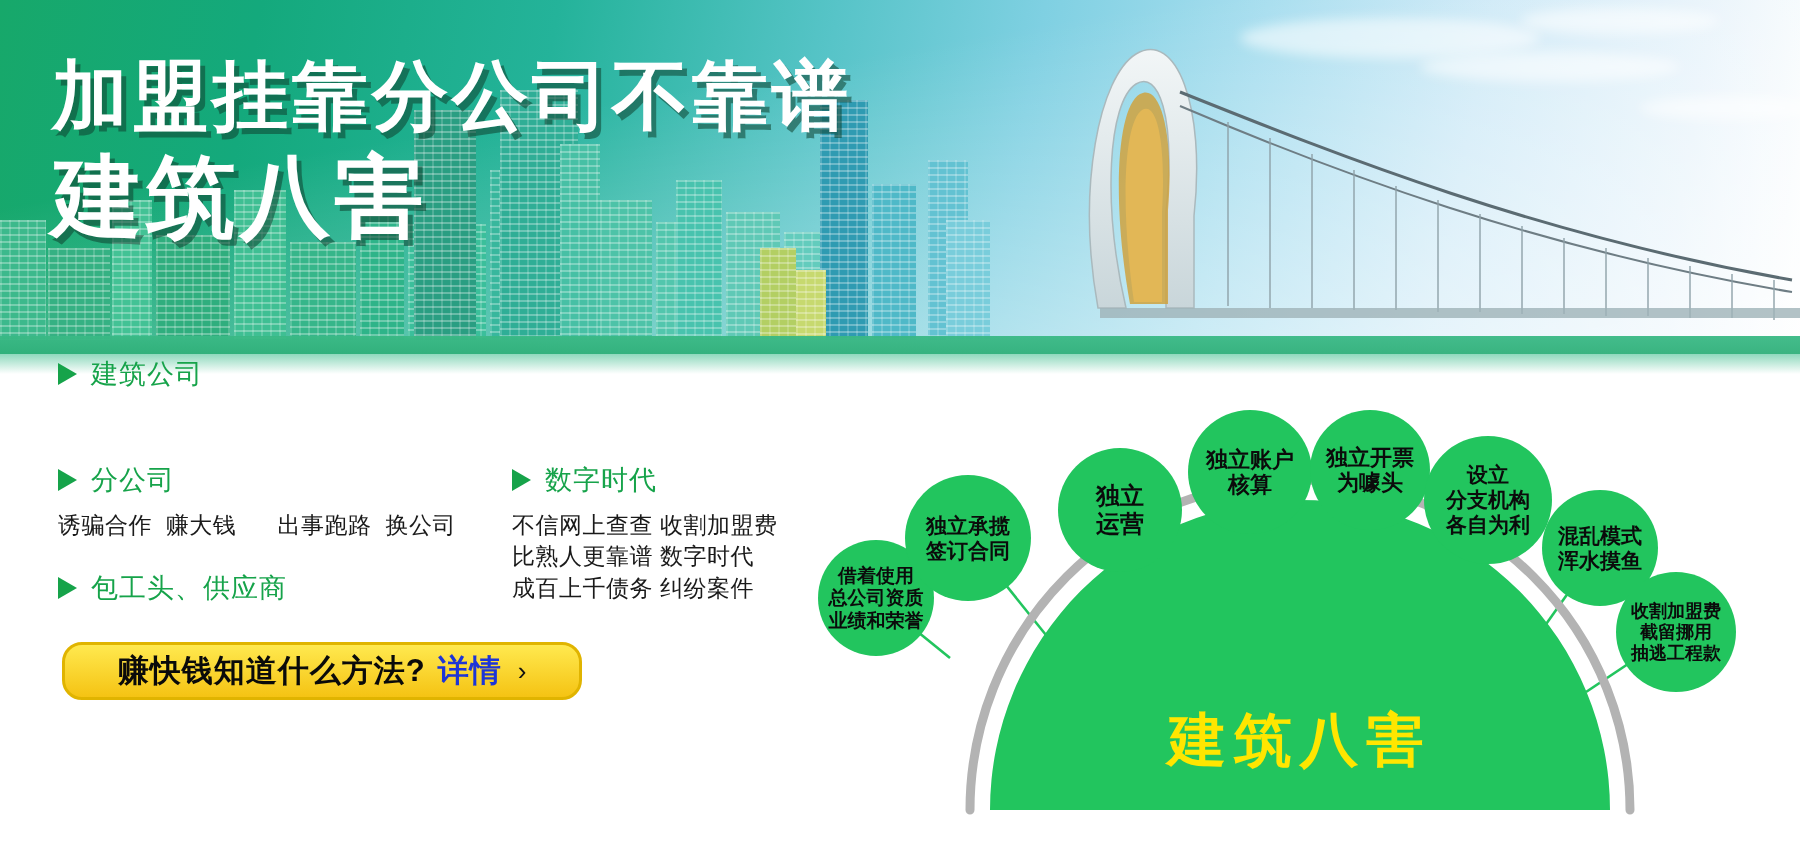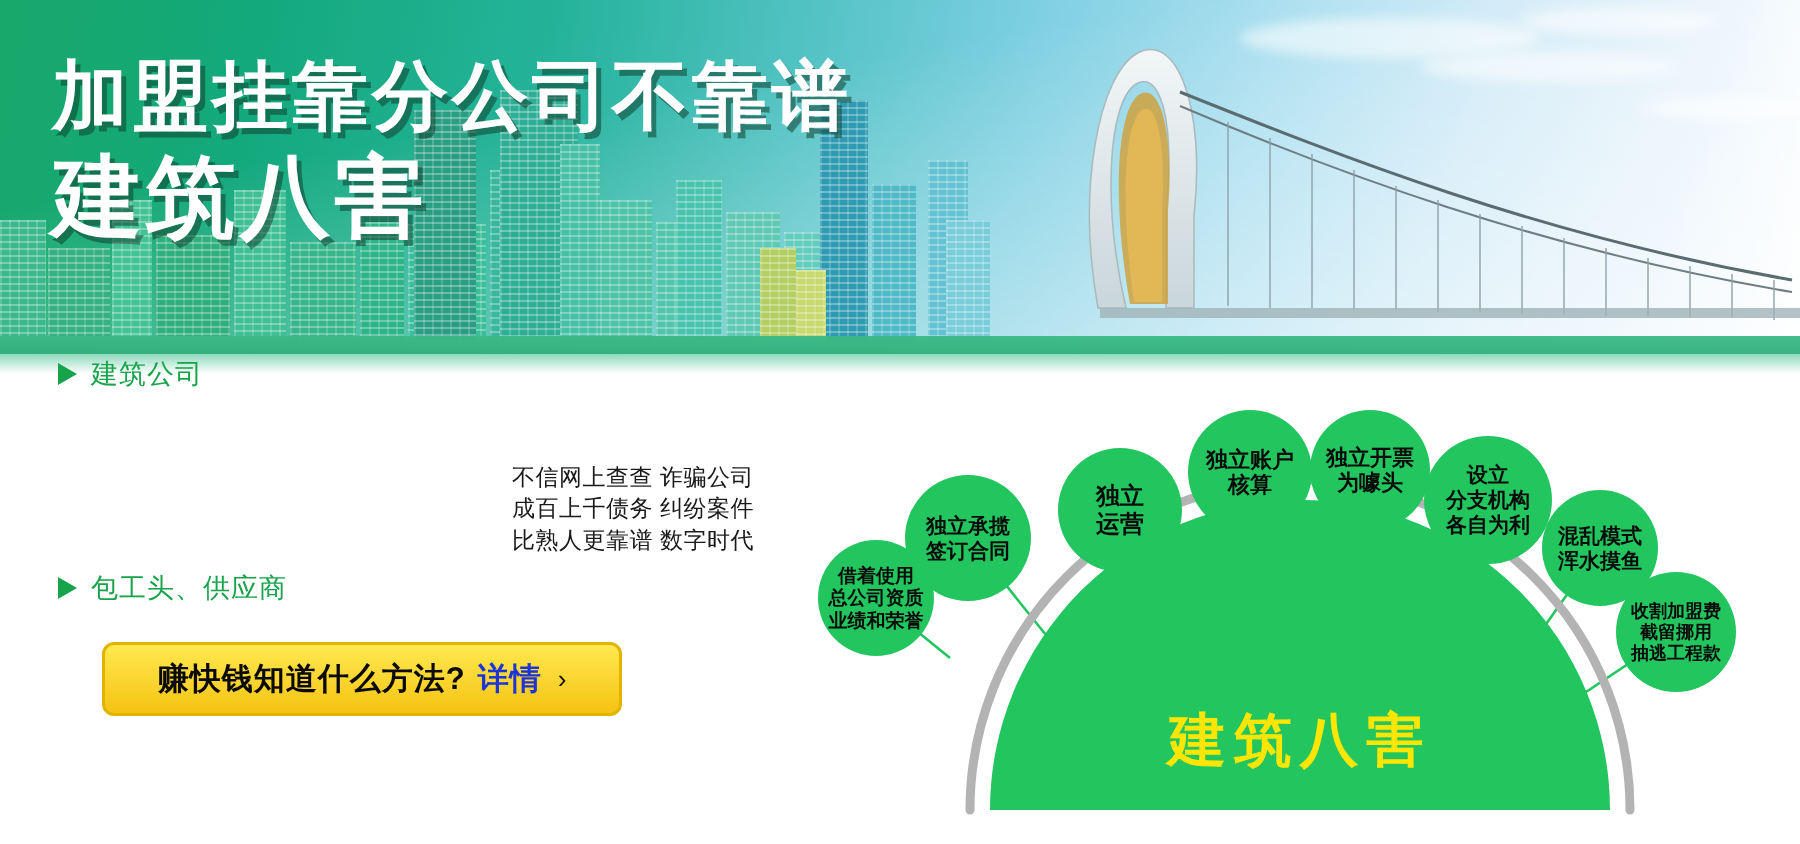--- a/index.html
+++ b/index.html
@@ -49,24 +49,24 @@
   .sec-title { color:#16a34a; font-size:27px; font-weight:400; letter-spacing:1px; }
   .sec-body { font-size:23px; color:#1a1a1a; line-height:1.36; letter-spacing:.5px; white-space:pre; }
   .accent { color:#16a34a; }
 
   .blk-a { position:absolute; left:58px; top:-18px; }
   .blk-b { position:absolute; left:58px; top:88px; }
   .blk-c { position:absolute; left:58px; top:196px; }
   .blk-d { position:absolute; left:512px; top:88px; }
 
   
-  .cta { position:absolute; left:62px; top:268px; width:520px; height:74px;
+  .cta { position:absolute; left:62px; top:268px; width:520px; height:58px;
          background:linear-gradient(180deg,#ffe94f,#f5c313);
-         border:3px solid #e0b400; border-radius:12px;
-         display:flex; align-items:center; justify-content:center; gap:6px; cursor:pointer;margin-left:40px; }
+         border:3px solid #e0b400; border-radius:20px;
+         display:flex; align-items:center; justify-content:center; gap:6px; cursor:pointer; }
   .cta-main { font-size:31px; font-weight:700; color:#0a0a0a; letter-spacing:1px; }
   .cta-link { font-size:31px; font-weight:700; color:#1d35d6; letter-spacing:1px; margin-left:6px;text-align:right; }
   .chev { margin-left:10px; color:#111; font-size:26px; font-weight:400; }
 
   
   .diagram { position:absolute; left:800px; top:340px; width:1000px; height:504px; }
   .diagram svg { position:absolute; left:0; top:0; }
 
   .bub-txt { font-family:"Liberation Sans","DejaVu Sans",sans-serif; fill:#0b0b0b; font-weight:700; }
   .dome-txt { font-family:"Liberation Sans","DejaVu Sans",sans-serif; fill:#ffe600; font-weight:700;
@@ -158,32 +158,43 @@
 
   <div class="content">
 
     <div class="blk-a">
       <div class="sec-head">
         <span class="tri"></span>
         <span class="sec-title">建筑公司</span>
       </div>
     </div>
 
+    <div class="blk-b">
+      <div class="sec-head">
+        <span class="tri"></span>
+        <span class="sec-title">分公司</span>
+      </div>
+      <div class="sec-body">诱骗合作  赚大钱      出事跑路  换公司</div>
+    </div>
 
     <div class="blk-c">
       <div class="sec-head">
         <span class="tri"></span>
         <span class="sec-title">包工头、供应商</span>
       </div>
     </div>
 
     <div class="blk-d">
-      <div class="sec-body">不信网上查查 诈骗公司</div>
+      <div class="sec-head">
+        <span class="tri"></span>
+        <span class="sec-title">数字时代</span>
+      </div>
+      <div class="sec-body">不信网上查查 收割加盟费</div>
+      <div class="sec-body">比熟人更靠谱 数字时代</div>
       <div class="sec-body">成百上千债务 纠纷案件</div>
-      <div class="sec-body">比熟人更靠谱 数字时代</div>
     </div>
 
     <div class="cta">
       <span class="cta-main">赚快钱知道什么方法?</span>
       <span class="cta-link">详情</span>
       <span class="chev">›</span>
     </div>
   </div>
 
   <div class="diagram">

